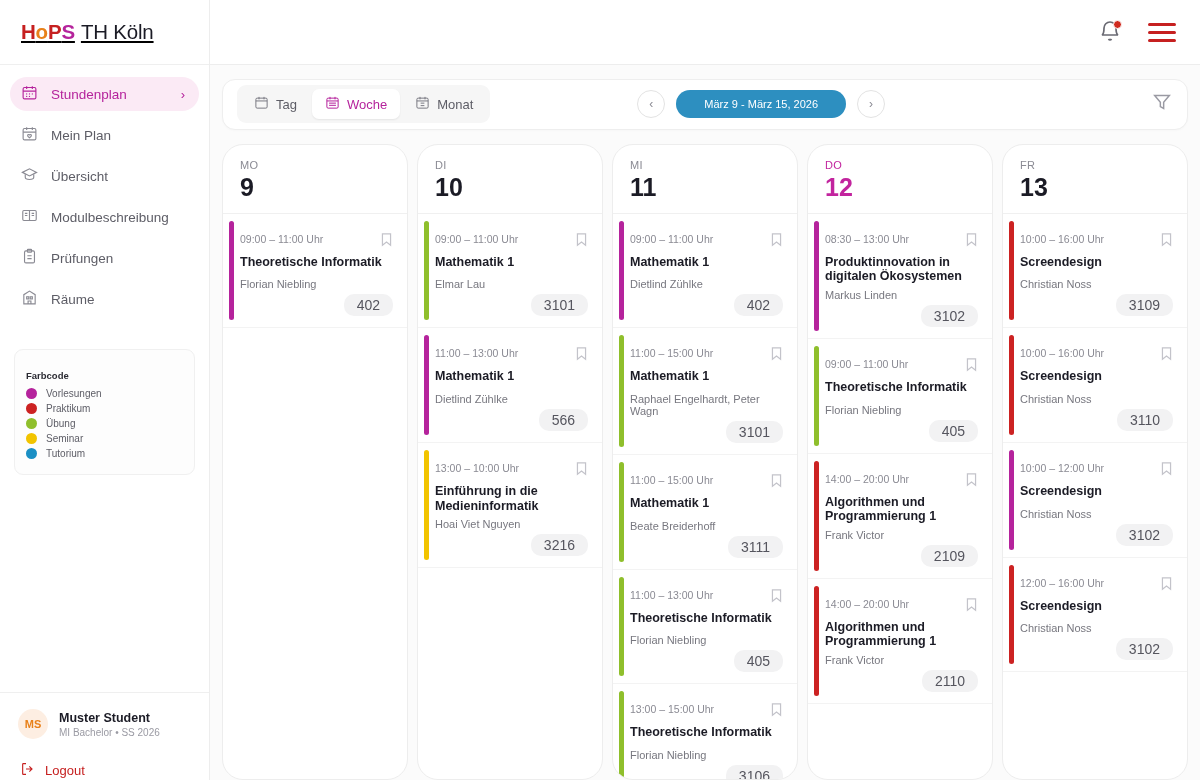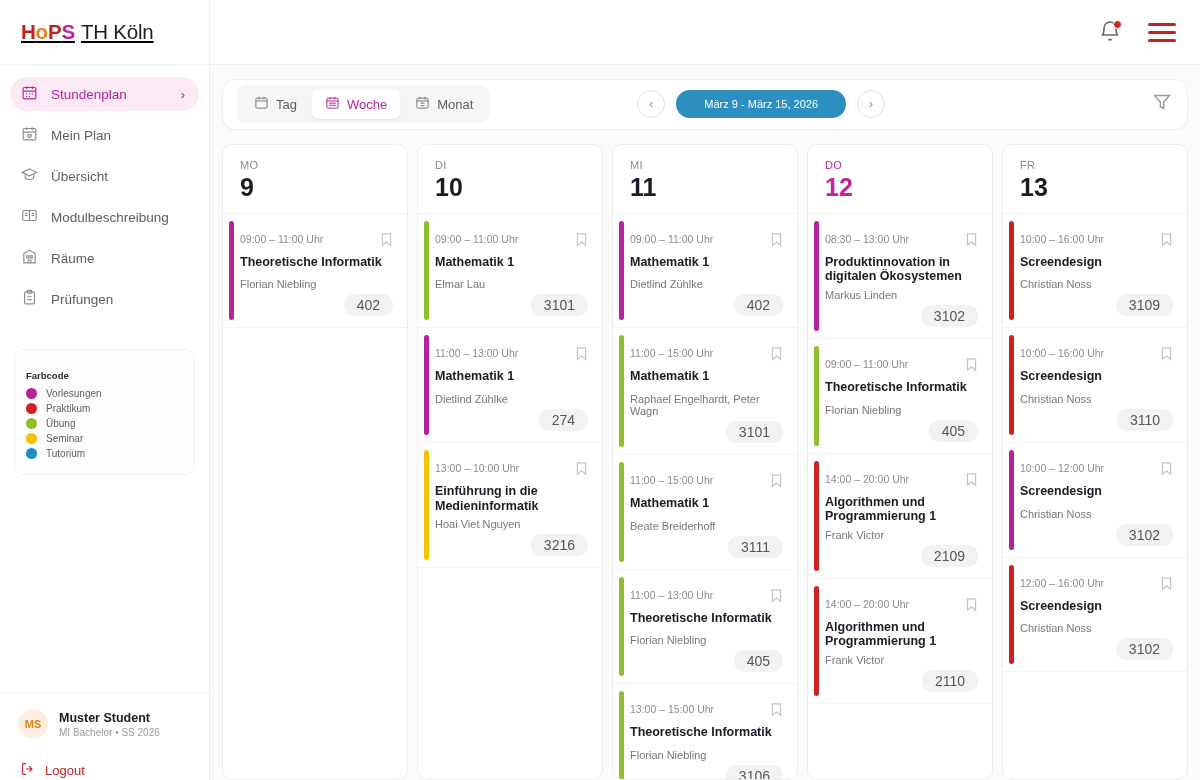--- a/index.html
+++ b/index.html
@@ -114,21 +114,21 @@
     padding: 8px 28px; font-size: 11px; font-weight: 500; cursor: pointer;
     white-space: nowrap;
   }
   .filter-btn { margin-left: auto; cursor: pointer; display: flex; }
   .filter-btn svg { stroke: #9a9aa3; fill: none; stroke-width: 1.6; }
 
   
   .cal { display: flex; gap: 9px; padding: 14px 12px 0 12px; flex: 1 1 auto; min-height: 0; }
   .day {
     flex: 1 1 0; background: #ffffff; border: 1px solid #ededed;
-    border-radius: 10px; overflow: hidden; display: flex; flex-direction: column;
+    border-radius: 21px; overflow: hidden; display: flex; flex-direction: column;
     min-width: 0;
   }
   .day-head {
     padding: 14px 0 11px 17px; border-bottom: 1px solid #f0f0f0; flex: 0 0 auto;
   }
   .day-dow { font-size: 11px; color: #8a8a93; letter-spacing: 0.4px; }
   .day-num { font-size: 25px; font-weight: bold; color: #1b1b25; margin-top: 2px; }
   .day.today .day-dow, .day.today .day-num { color: #c2249e; }
 
   .day-body { flex: 1 1 auto; overflow: hidden; padding: 0; }
@@ -209,38 +209,38 @@
               <rect x="2.5" y="5" width="19" height="14" rx="1.6"></rect>
               <path d="M12 5v14M5.5 9h3.5M5.5 12h3.5M15 9h3.5M15 12h3.5"></path>
             </svg>
         </span>
         <span>Modulbeschreibung</span>
       </div>
 
       <div class="nav-item">
         <span>
           <svg width="17" height="17" viewBox="0 0 24 24">
+              <rect x="5" y="4" width="14" height="17" rx="2"></rect>
+              <rect x="9" y="2" width="6" height="4" rx="1"></rect>
+              <path d="M9 11h6M9 15h6"></path>
+            </svg>
+        </span>
+        <span>Prüfungen</span>
+      </div>
+
+      <div class="nav-item">
+        <span>
+          <svg width="17" height="17" viewBox="0 0 24 24">
               <path d="M4 21V8l8-5 8 5v13z"></path>
               <rect x="8" y="11" width="3" height="3"></rect>
               <rect x="13" y="11" width="3" height="3"></rect>
               <path d="M10 21v-4h4v4"></path>
             </svg>
         </span>
         <span>Räume</span>
-      </div>
-
-      <div class="nav-item">
-        <span>
-          <svg width="17" height="17" viewBox="0 0 24 24">
-              <rect x="5" y="4" width="14" height="17" rx="2"></rect>
-              <rect x="9" y="2" width="6" height="4" rx="1"></rect>
-              <path d="M9 11h6M9 15h6"></path>
-            </svg>
-        </span>
-        <span>Prüfungen</span>
       </div>
     </nav>
 
     <div class="legend">
       <div class="legend-title">Farbcode</div>
       <div class="legend-row">
         <span class="legend-dot" style="background:#b5239c"></span>
         <span class="legend-label">Vorlesungen</span>
       </div>
       <div class="legend-row">
@@ -398,21 +398,21 @@
             <span class="bar" style="background:#b5239c"></span>
             <div class="ev-top">
               <span class="ev-time">11:00 – 13:00 Uhr</span>
               <span class="ev-bookmark"><svg width="13" height="15" viewBox="0 0 16 18">
                     <path d="M3 2h10v14l-5-4-5 4z"></path>
                   </svg></span>
             </div>
             <div class="ev-title">Mathematik 1</div>
             <div class="ev-lect">Dietlind Zühlke</div>
             <div class="ev-footer">
-              <span class="ev-room">274</span>
+              <span class="ev-room">566</span>
             </div>
           </div>
           <div class="event">
             <span class="bar" style="background:#f2c400"></span>
             <div class="ev-top">
               <span class="ev-time">13:00 – 10:00 Uhr</span>
               <span class="ev-bookmark"><svg width="13" height="15" viewBox="0 0 16 18">
                     <path d="M3 2h10v14l-5-4-5 4z"></path>
                   </svg></span>
             </div>

